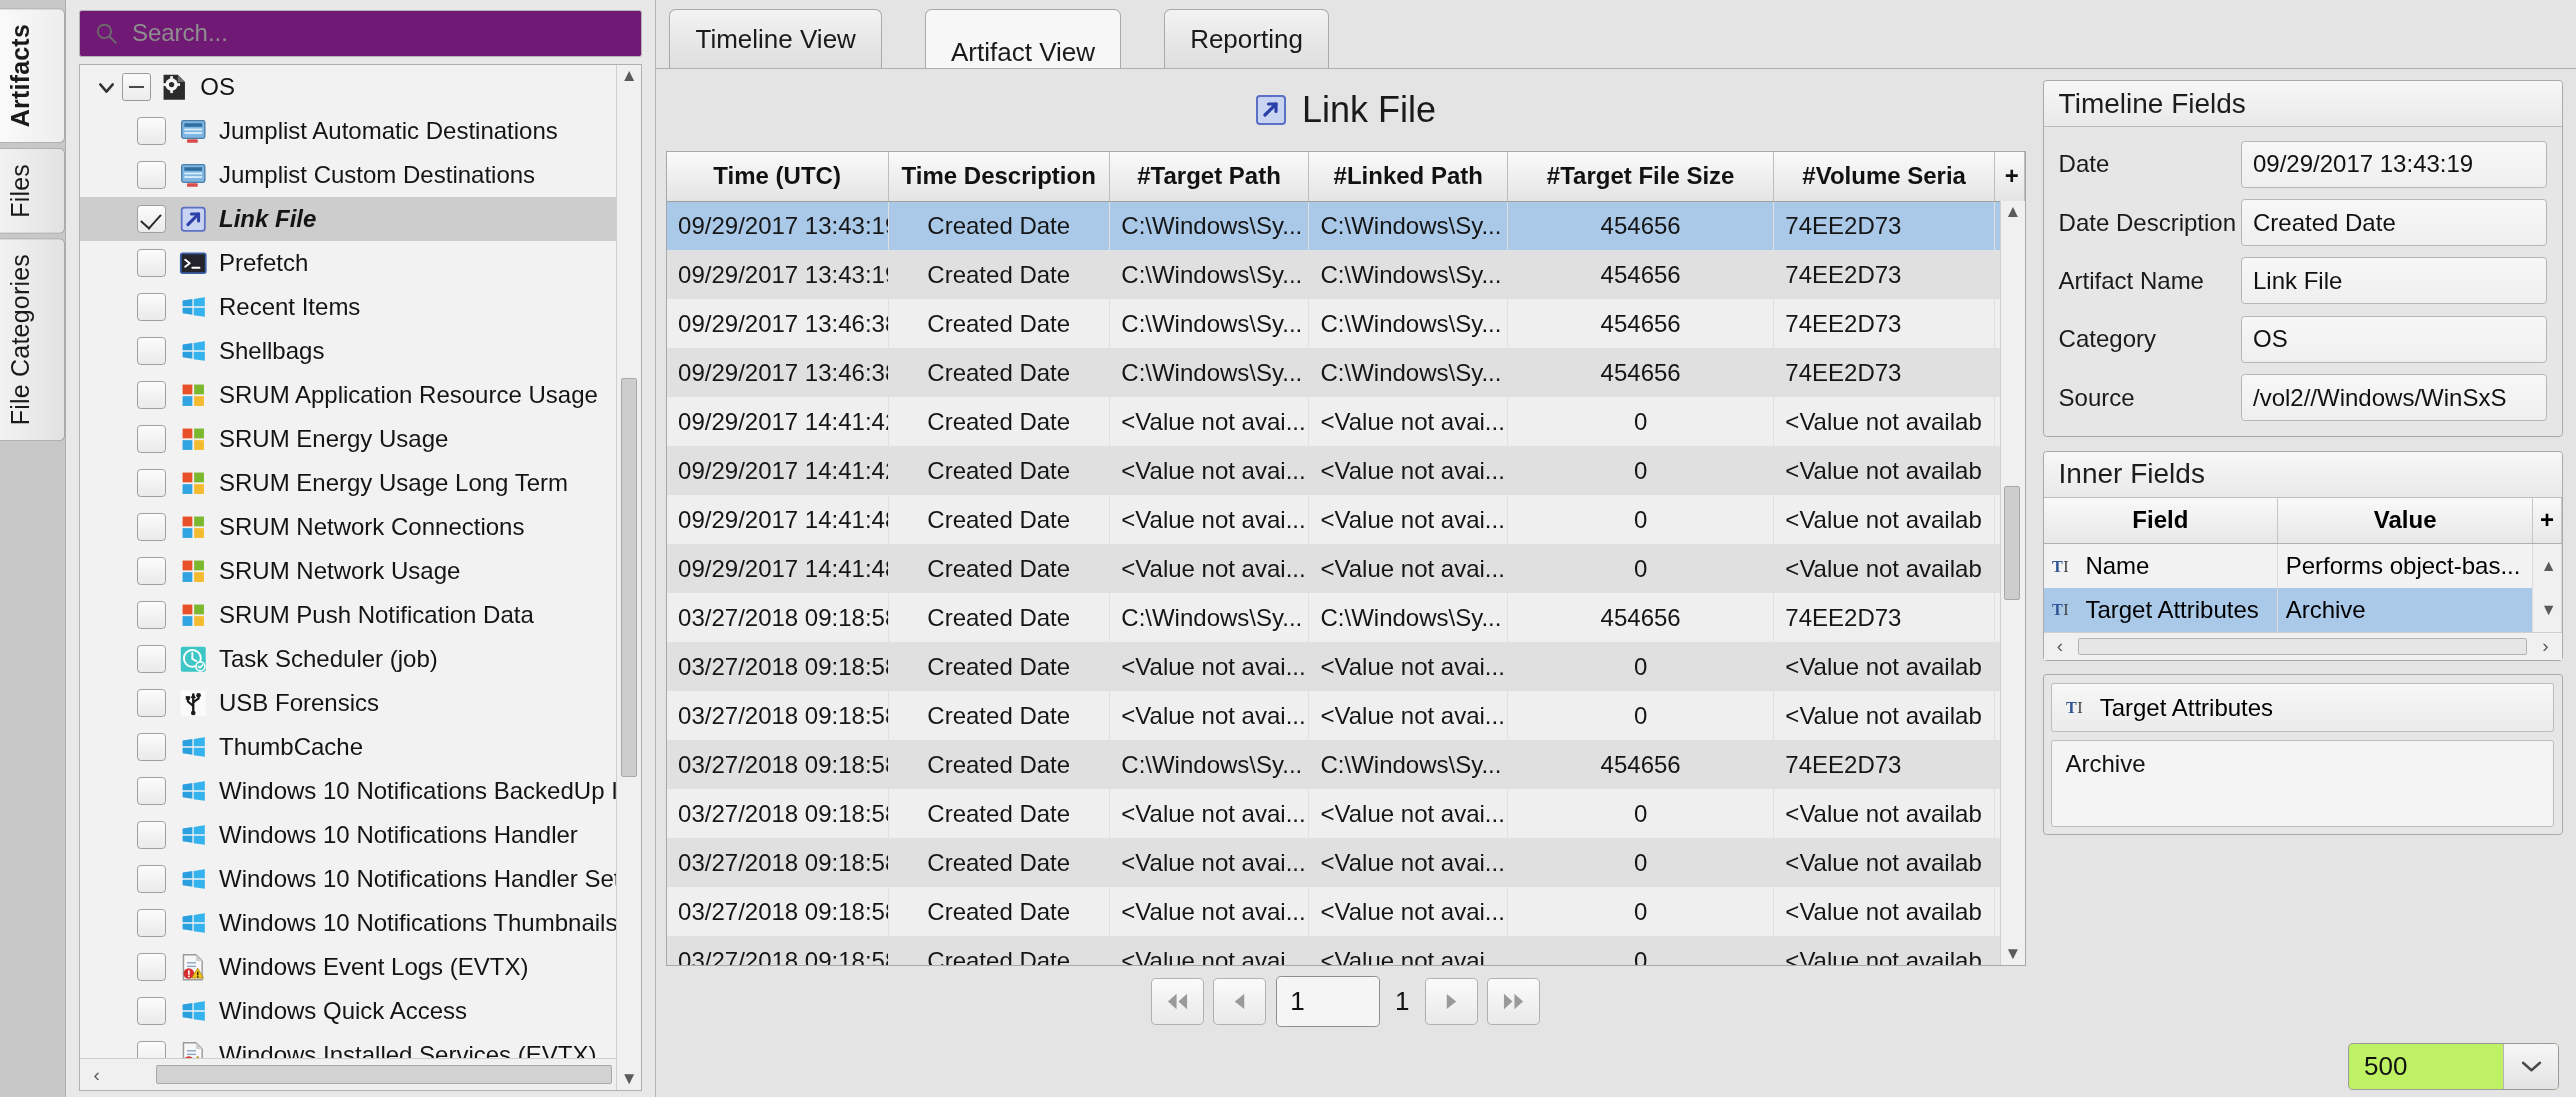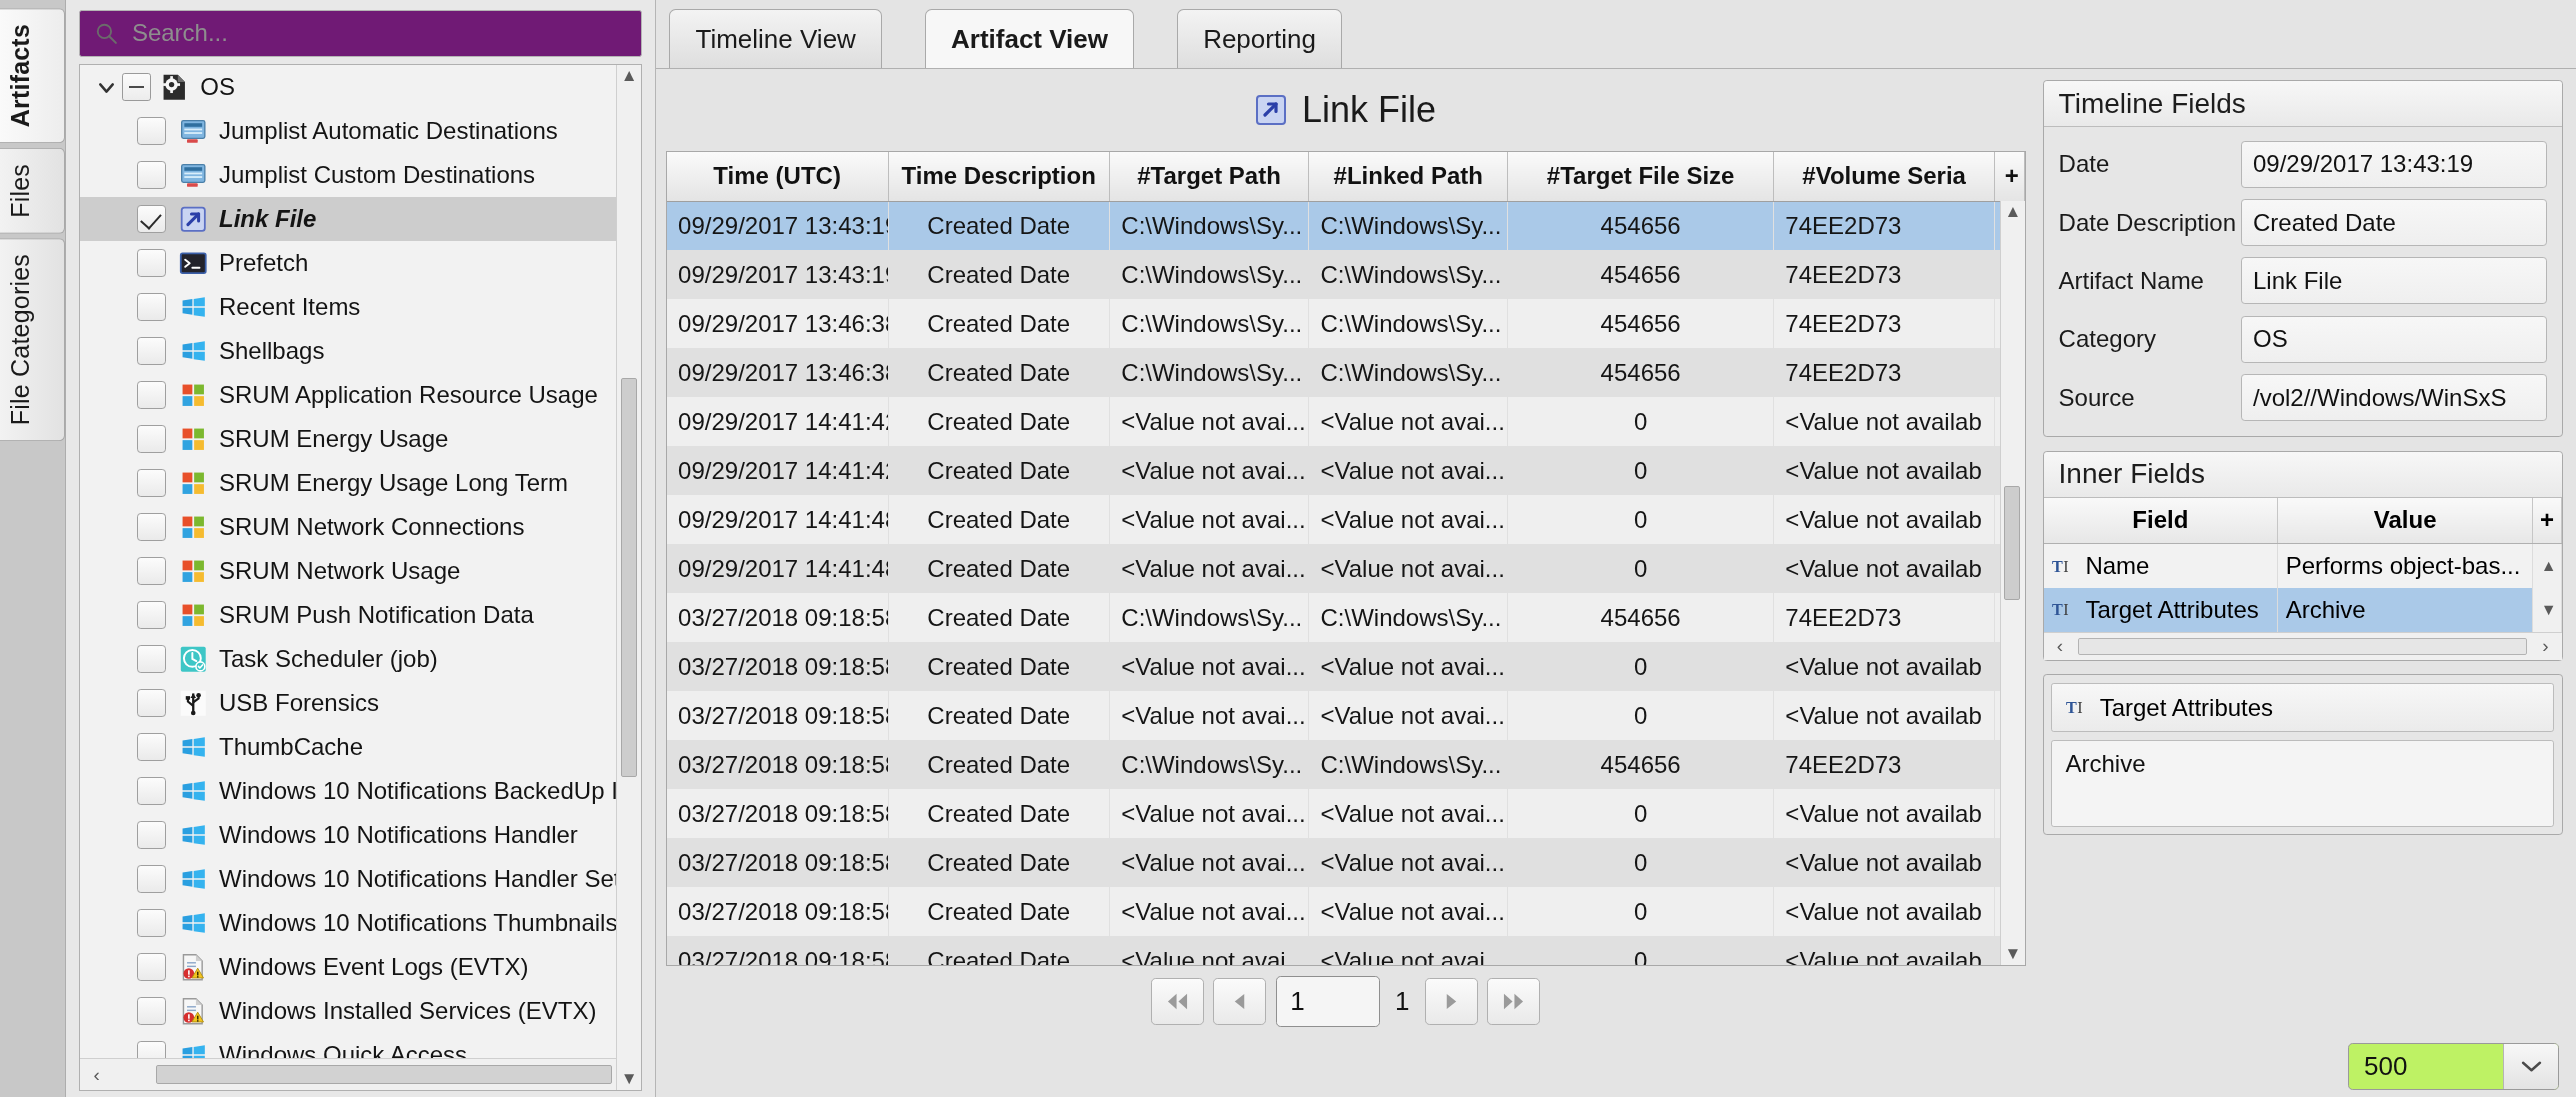--- a/index.html
+++ b/index.html
@@ -140,21 +140,21 @@
   }
   .tab {
     height: 59px; padding: 0 25px;
     display: flex; align-items: center;
     font-size: 26px; color: #1a1a1a;
     background: linear-gradient(#f3f3f3,#dedede);
     border: 0.9px solid #a9a9a9; border-bottom: none;
     border-radius: 6.6px 6.6px 0 0;
     margin-right: -0.9px;
   }
-  .tab.active { background: #f7f7f7; font-weight: bold; position: relative; z-index: 2; }
+  .tab.active { background: #f7f7f7; font-weight: normal; position: relative; z-index: 2; align-items: flex-end; }
 
   .content { flex: 1 1 auto; display: flex; min-height: 0; background:#e4e4e4; }
 
   .center {
     flex: 1 1 auto; min-width: 0;
     display: flex; flex-direction: column;
     padding: 0 9.5px 0 9.5px;
   }
   .title-row {
     height: 82px; flex: 0 0 auto;
@@ -553,42 +553,42 @@
                   <rect x="10.2" y="25.4" width="1.8" height="1.8" fill="#fff"></rect>
                   <path d="M21 17l6.5 11h-13z" fill="#f3c520" stroke="#b08c10" stroke-width="1"></path>
                   <rect x="20.2" y="21" width="1.7" height="4.2" fill="#3a3000"></rect>
                   <rect x="20.2" y="26" width="1.7" height="1.7" fill="#3a3000"></rect>
                 </svg></span>
               <span class="tlabel">Windows Event Logs (EVTX)</span>
             </div>
             <div class="trow indent">
               <span class="cbox"></span>
               <span class="ticon"><svg width="28.5" height="28.5" viewBox="0 0 32 32">
+                  <path d="M4 8.5l11-1.7V15H4z" fill="#2a9fe0"></path>
+                  <path d="M16.5 6.6L29 4.8V15H16.5z" fill="#35b3ef"></path>
+                  <path d="M4 16.5h11v7.8L4 22.6z" fill="#2a9fe0"></path>
+                  <path d="M16.5 16.5H29v10.2l-12.5-1.8z" fill="#35b3ef"></path>
+                </svg></span>
+              <span class="tlabel">Windows Quick Access</span>
+            </div>
+            <div class="trow indent">
+              <span class="cbox"></span>
+              <span class="ticon"><svg width="28.5" height="28.5" viewBox="0 0 32 32">
                   <path d="M5 2h14l7 7v21H5z" fill="#f7f7f7" stroke="#9a9a9a" stroke-width="1.6"></path>
                   <path d="M19 2l7 7h-7z" fill="#cfcfcf"></path>
                   <line x1="9" y1="11" x2="19" y2="11" stroke="#8ba7c9" stroke-width="1.6"></line>
                   <line x1="9" y1="15" x2="19" y2="15" stroke="#8ba7c9" stroke-width="1.6"></line>
                   <circle cx="11" cy="23" r="6" fill="#d62f2f"></circle>
                   <rect x="10.2" y="19.4" width="1.8" height="5" fill="#fff"></rect>
                   <rect x="10.2" y="25.4" width="1.8" height="1.8" fill="#fff"></rect>
                   <path d="M21 17l6.5 11h-13z" fill="#f3c520" stroke="#b08c10" stroke-width="1"></path>
                   <rect x="20.2" y="21" width="1.7" height="4.2" fill="#3a3000"></rect>
                   <rect x="20.2" y="26" width="1.7" height="1.7" fill="#3a3000"></rect>
                 </svg></span>
               <span class="tlabel">Windows Installed Services (EVTX)</span>
-            </div>
-            <div class="trow indent">
-              <span class="cbox"></span>
-              <span class="ticon"><svg width="28.5" height="28.5" viewBox="0 0 32 32">
-                  <path d="M4 8.5l11-1.7V15H4z" fill="#2a9fe0"></path>
-                  <path d="M16.5 6.6L29 4.8V15H16.5z" fill="#35b3ef"></path>
-                  <path d="M4 16.5h11v7.8L4 22.6z" fill="#2a9fe0"></path>
-                  <path d="M16.5 16.5H29v10.2l-12.5-1.8z" fill="#35b3ef"></path>
-                </svg></span>
-              <span class="tlabel">Windows Quick Access</span>
             </div>
           </div>
       </div>
 
       <div class="vscroll">
         <div class="arrbtn" style="top:1.9px">▲</div>
         <div class="thumb" style="top:313px; height:399px;"></div>
         <div class="arrbtn" style="bottom:1.9px">▼</div>
       </div>
 

